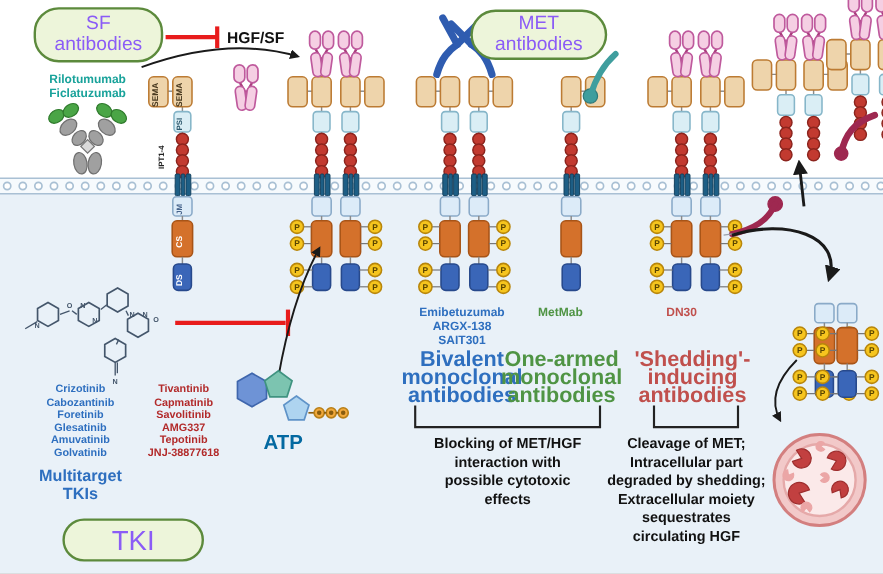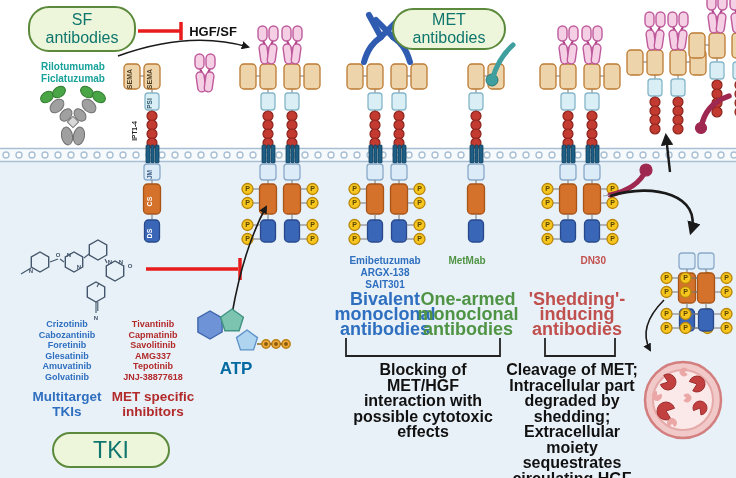--- a/index.html
+++ b/index.html
@@ -1,26 +1,26 @@
 <!DOCTYPE html>
 <html><head>
 <meta charset="utf-8">
 <style>
   body{margin:0;font-family:"Liberation Sans",sans-serif;background:#fff;}
   #canvas{position:relative;width:736px;height:478px;overflow:hidden;background:#fff;border-bottom:1.5px solid #9a9a9a;}
   #svg{position:absolute;left:0;top:0;}
   .abs{position:absolute;}
   .tc{text-align:center;font-weight:bold;white-space:pre-line;}
   .pill{position:absolute;border:2px solid;border-radius:21px;display:flex;align-items:center;justify-content:center;
-        text-align:center;color:#0f766e;font-size:16px;line-height:18px;white-space:pre-line;font-weight:500;}
+        text-align:center;color:#8b5cf6;font-size:16px;line-height:18px;white-space:pre-line;font-weight:500;}
   .drug-sm{font-size:10px;line-height:12px;}
   .drug-xs{font-size:9px;line-height:10.5px;}
   .gtitle{font-size:18px;line-height:15px;text-align:center;}
   .gtitle2{font-size:13.5px;line-height:14.5px;}
-  .caption{font-size:16px;line-height:15.5px;color:#111;text-align:center;}
+  .caption{font-size:12px;line-height:15.5px;color:#111;text-align:center;}
 </style>
 </head>
 <body>
 
 <div id="canvas">
 
   <svg id="svg" width="736" height="478" viewBox="0 0 736 478">
     <defs>
       <marker id="ah" viewBox="0 0 10 10" refX="7.5" refY="5" markerWidth="5.2" markerHeight="5.2" orient="auto-start-reverse">
         <path d="M0,0 L10,5 L0,10 z" fill="#1a1a1a"></path>
@@ -541,21 +541,21 @@
 
   <div class="abs tc" style="left:184px;top:24px;width:58px;font-size:13px;color:#111;">HGF/SF</div>
   <div class="abs tc drug-sm" style="left: 23px; top: 61px; width: 100px; font-size: 10px; line-height: 11.5px; color: rgb(24, 162, 154);">Rilotumumab
 Ficlatuzumab</div>
   <div class="abs tc" style="left:205px;top:359px;width:62px;font-size:17px;color:#0369a1;">ATP</div>
 
   <div class="abs tc drug-sm" style="left: 325px; top: 255px; width: 120px; color: rgb(46, 111, 191);">Emibetuzumab
 ARGX-138
 SAIT301</div>
   <div class="abs tc drug-sm" style="left: 417px; top: 255px; width: 100px; color: rgb(79, 148, 68);">MetMab</div>
-  <div class="abs tc drug-sm" style="left: 506px; top: 255px; width: 100px; color: rgb(192, 80, 77); text-align: right;">DN30</div>
+  <div class="abs tc drug-sm" style="left: 518px; top: 255px; width: 100px; color: rgb(192, 80, 77);">DN30</div>
 
   <div class="abs tc gtitle" style="left: 325px; top: 292px; width: 120px; color: rgb(46, 111, 191);">Bivalent
 monoclonal
 antibodies</div>
   <div class="abs tc gtitle" style="left: 408px; top: 292px; width: 120px; color: rgb(79, 148, 68);">One-armed
 monoclonal
 antibodies</div>
   <div class="abs tc gtitle" style="left: 517px; top: 292px; width: 120px; color: rgb(192, 80, 77);">'Shedding'-
 inducing
 antibodies</div>
@@ -578,16 +578,14 @@
 sequestrates
 circulating HGF</div>
   <div class="abs tc drug-xs" style="left: 98px; top: 319px; width: 110px; color: rgb(178, 42, 42);">Tivantinib
 Capmatinib
 Savolitinib
 AMG337
 Tepotinib
 JNJ-38877618</div>
   <div class="abs tc gtitle2" style="left: 12px; top: 390px; width: 110px; color: rgb(46, 111, 191);">Multitarget
 TKIs</div>
-  <div class="abs tc gtitle2" style="left: 93px; top: 390px; width: 120px; color: rgb(178, 42, 42);">MET specific
-inhibitors</div>
 
 </div>
 
 </body></html>

